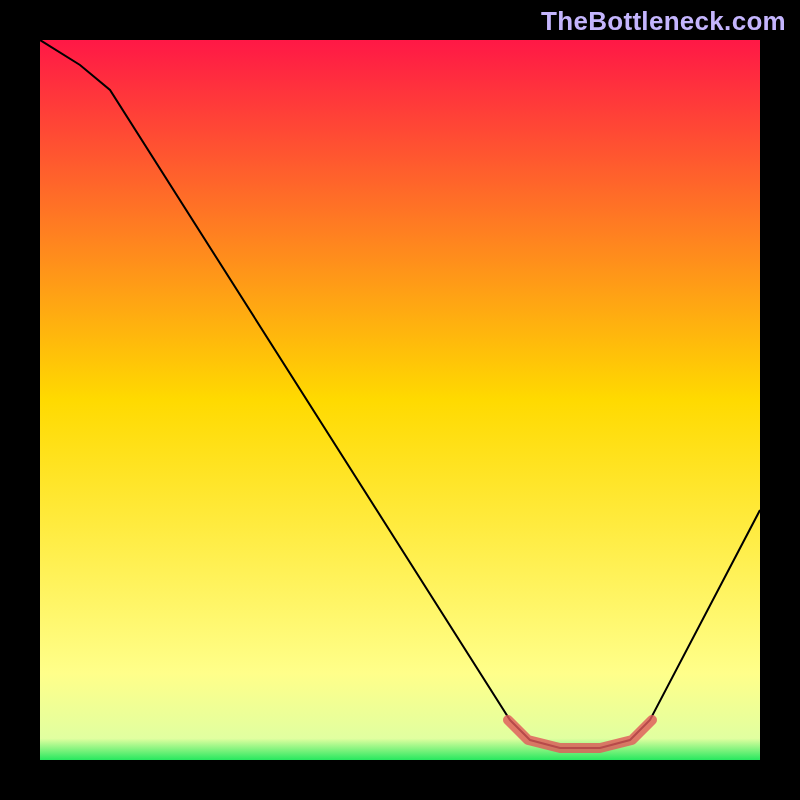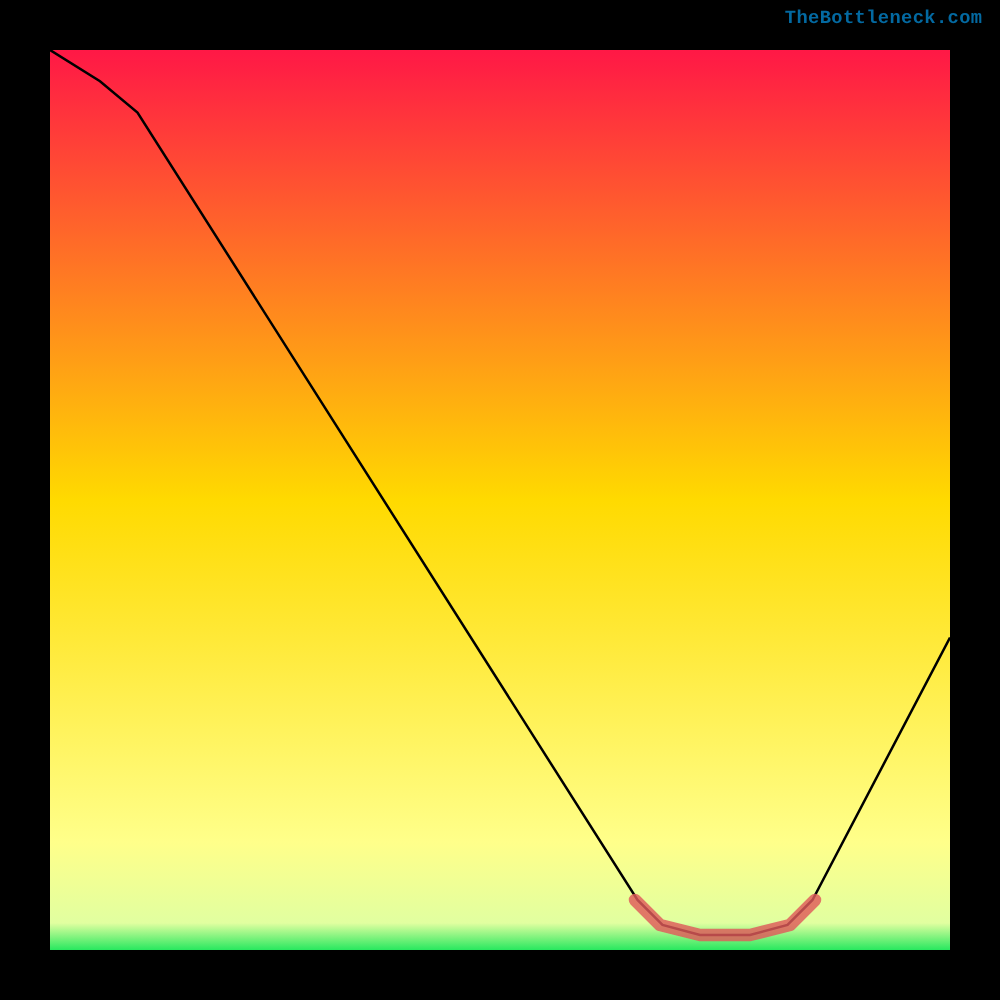--- a/index.html
+++ b/index.html
@@ -14,26 +14,25 @@
   .frame {
     position: relative;
     width: 800px;
     height: 800px;
     background: #000;
   }
   .watermark {
     position: absolute;
     top: 6px;
     right: 14px;
-    color: #0369a1;
-    font-size: 15px;
+    color: #c4b5fd;
+    font-size: 26px;
     font-weight: 600;
     letter-spacing: 0.3px;
     z-index: 5;
-    font-family: Liberation Mono, monospace;
   }
   .plot-area {
     position: absolute;
     left: 40px;
     top: 40px;
     width: 720px;
     height: 720px;
     overflow: hidden;
   }
   svg {

